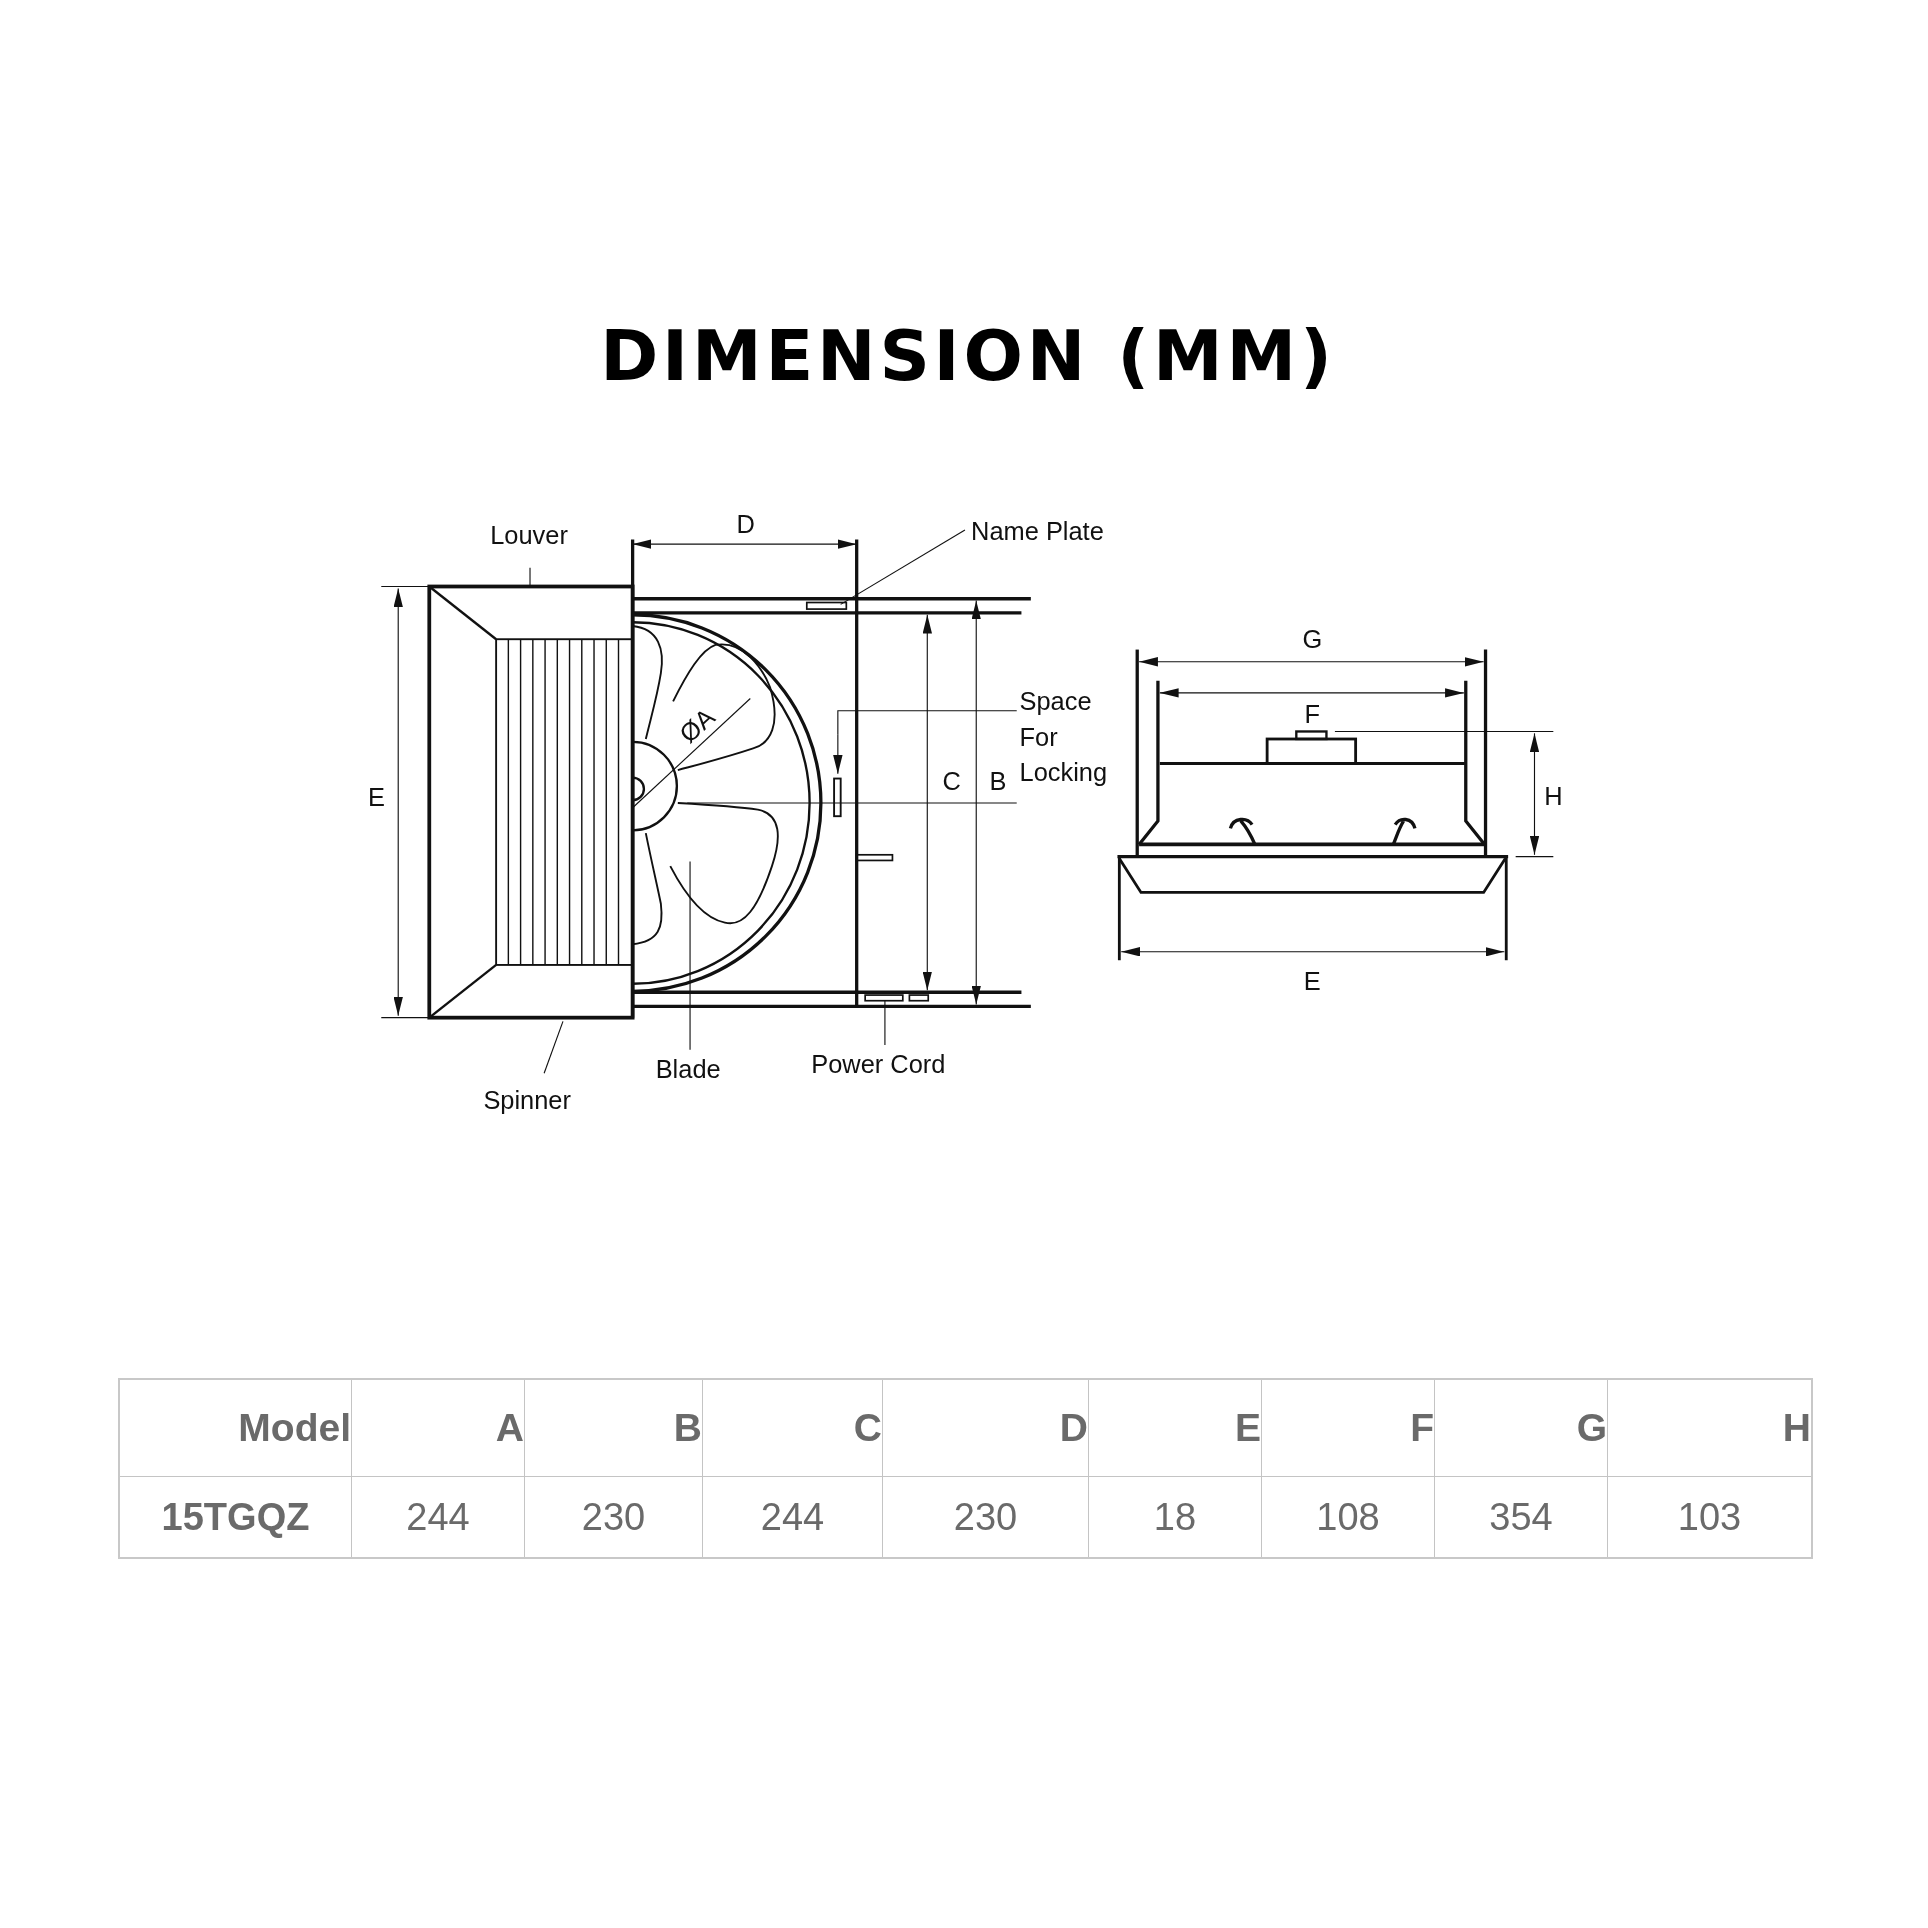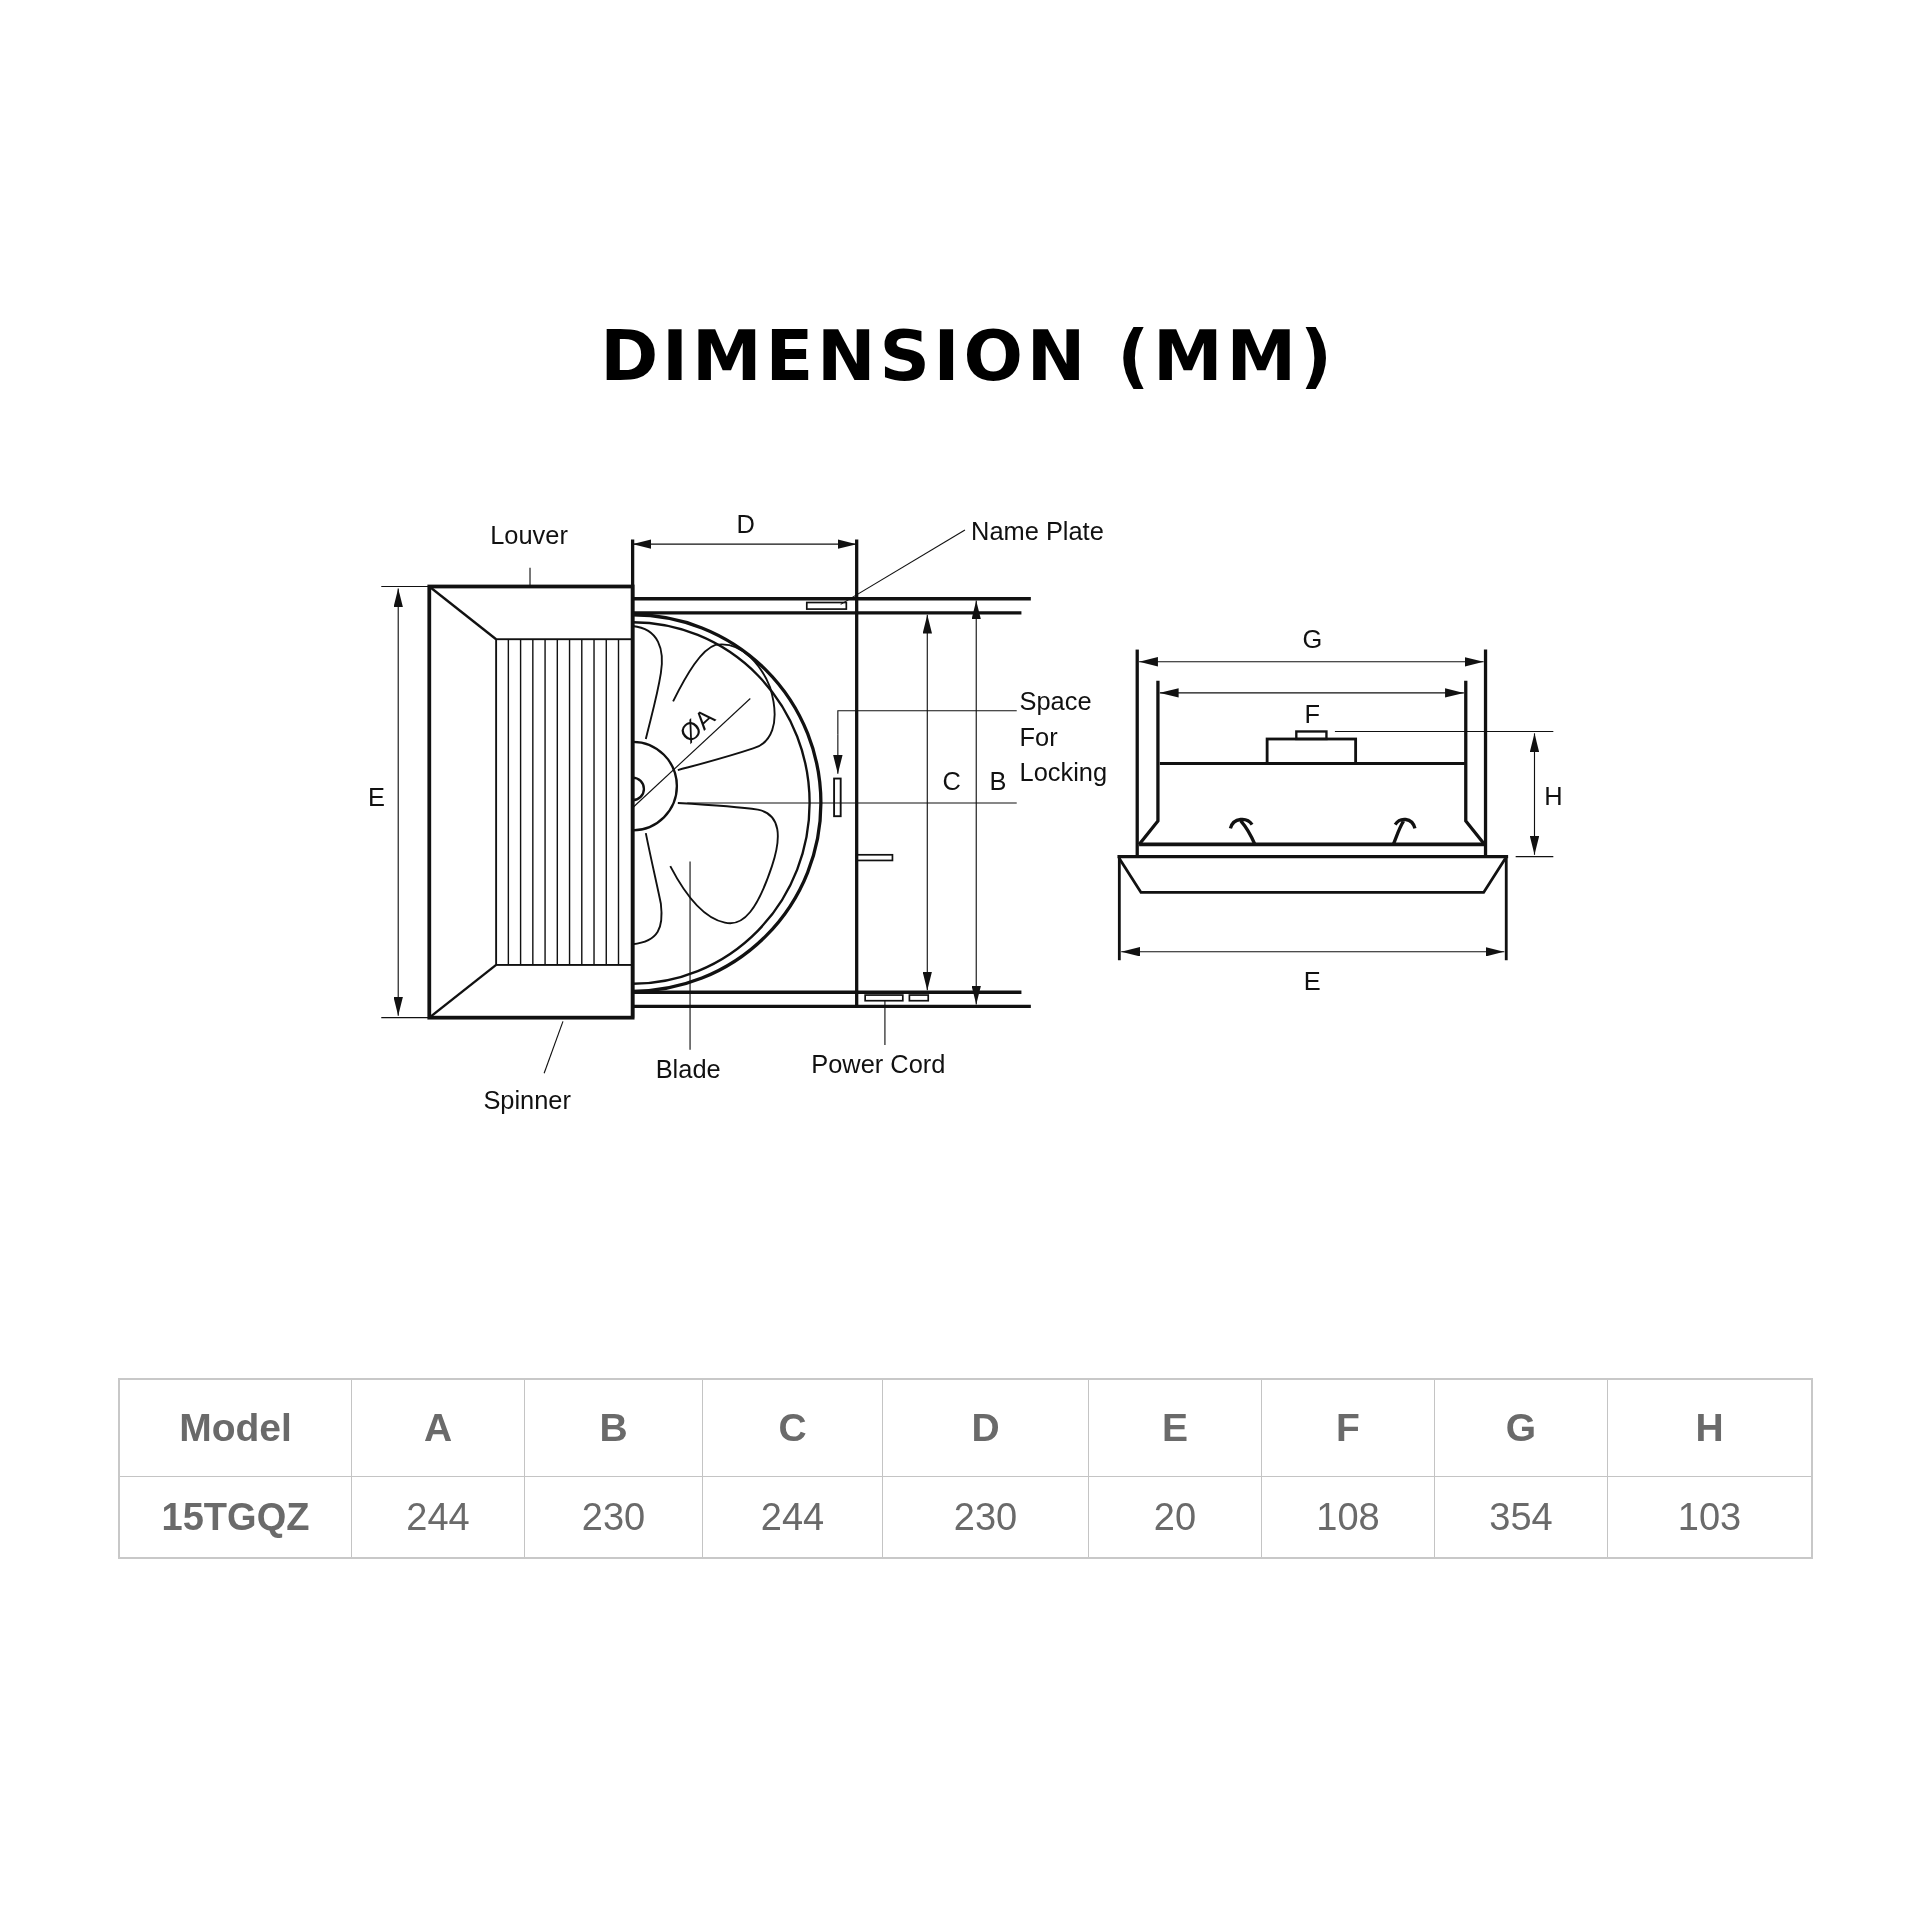--- a/index.html
+++ b/index.html
@@ -11,21 +11,21 @@
   svg.diagram { position: absolute; left: 0; top: 0; }
   .lbl { font-family: "Liberation Sans", sans-serif; font-size: 27px; fill: #111; }
   .table-wrap { position: absolute; left: 118px; top: 1378px; }
   table.dims {
     border-collapse: collapse; border: 2.8px solid #c8c8c8;
     font-family: "Liberation Sans", sans-serif; color: #6a6a6a;
   }
   table.dims th, table.dims td {
     border: 1.9px solid #c4c4c4; text-align: center; padding: 0;
   }
-  table.dims th { height: 96px; font-size: 39px; font-weight: bold; }
+  table.dims th { height: 96px; font-size: 39px; font-weight: bold; text-align: right; }
   table.dims td { height: 80px; font-size: 38px; margin-left: 32px; }
   table.dims td.model { font-weight: bold; }
 </style>
 </head>
 <body>
 
 <div class="title">DIMENSION (MM)</div>
 
 <svg class="diagram" width="1928" height="1928" viewBox="0 0 2048 2048" xmlns="http://www.w3.org/2000/svg">
   <defs>
@@ -169,21 +169,21 @@
         <th style="width:203px">H</th>
       </tr>
     </thead>
     <tbody>
       <tr>
         <td class="model">15TGQZ</td>
         <td>244</td>
         <td>230</td>
         <td>244</td>
         <td>230</td>
-        <td>20</td>
+        <td>18</td>
         <td>108</td>
         <td>354</td>
         <td>103</td>
       </tr>
     </tbody>
   </table>
 </div>
 
 
 </body></html>

